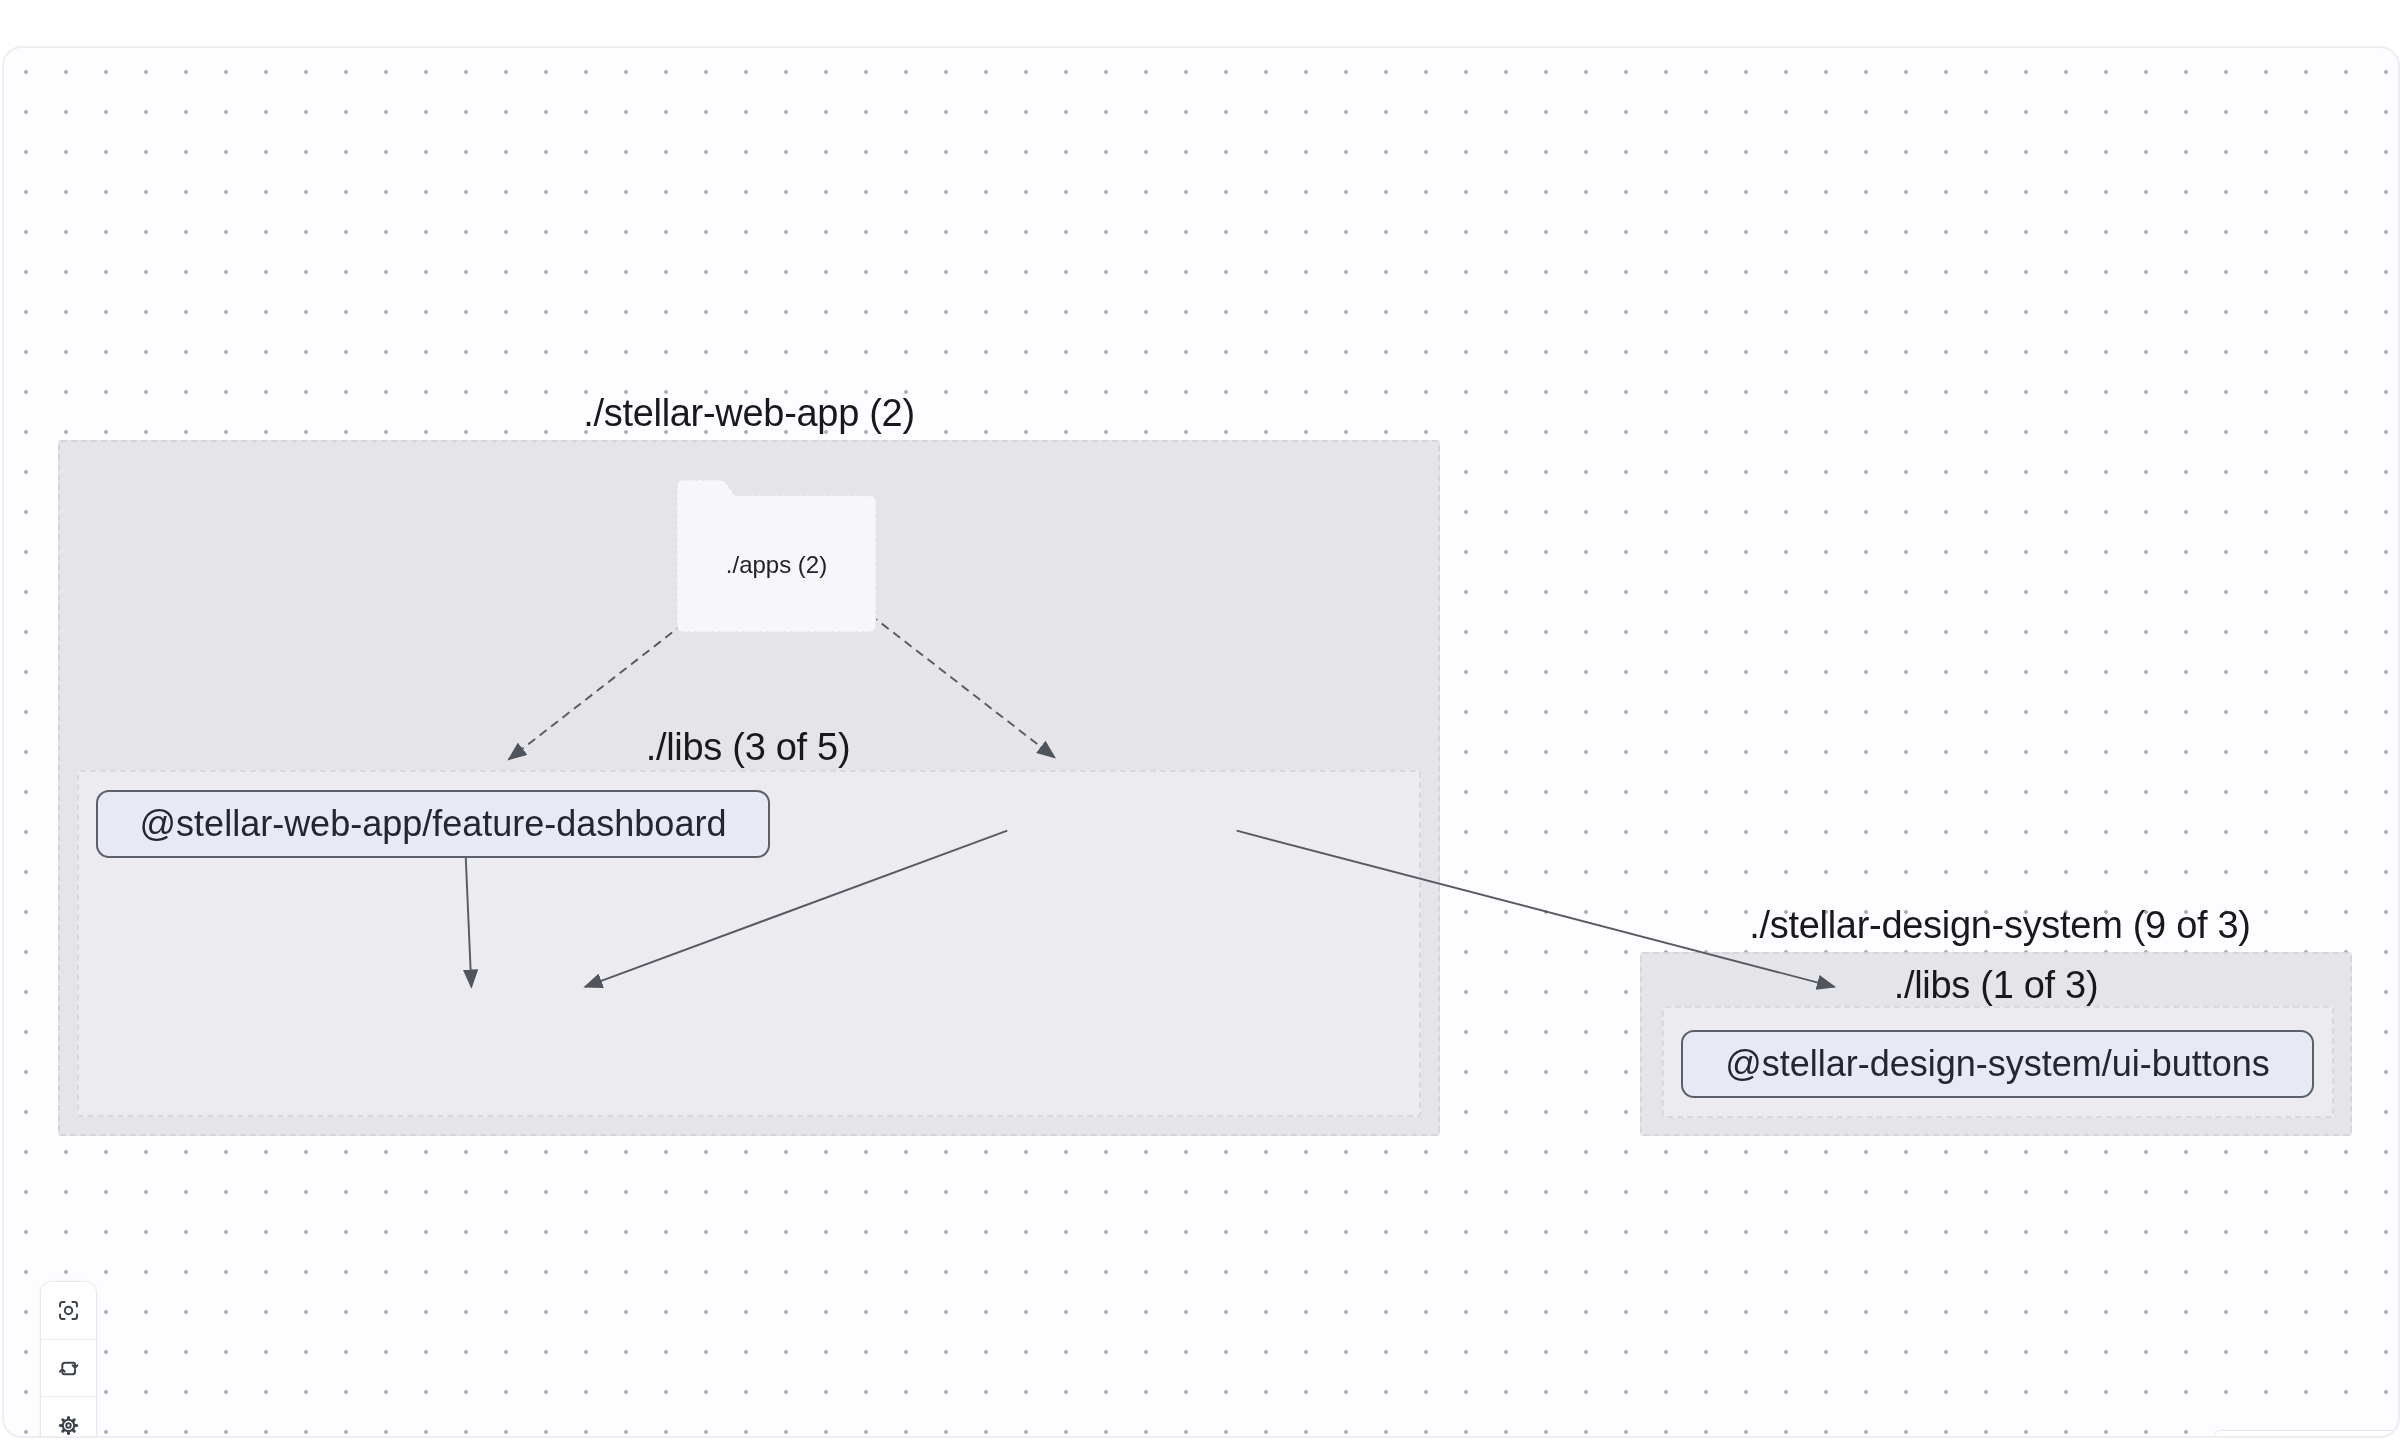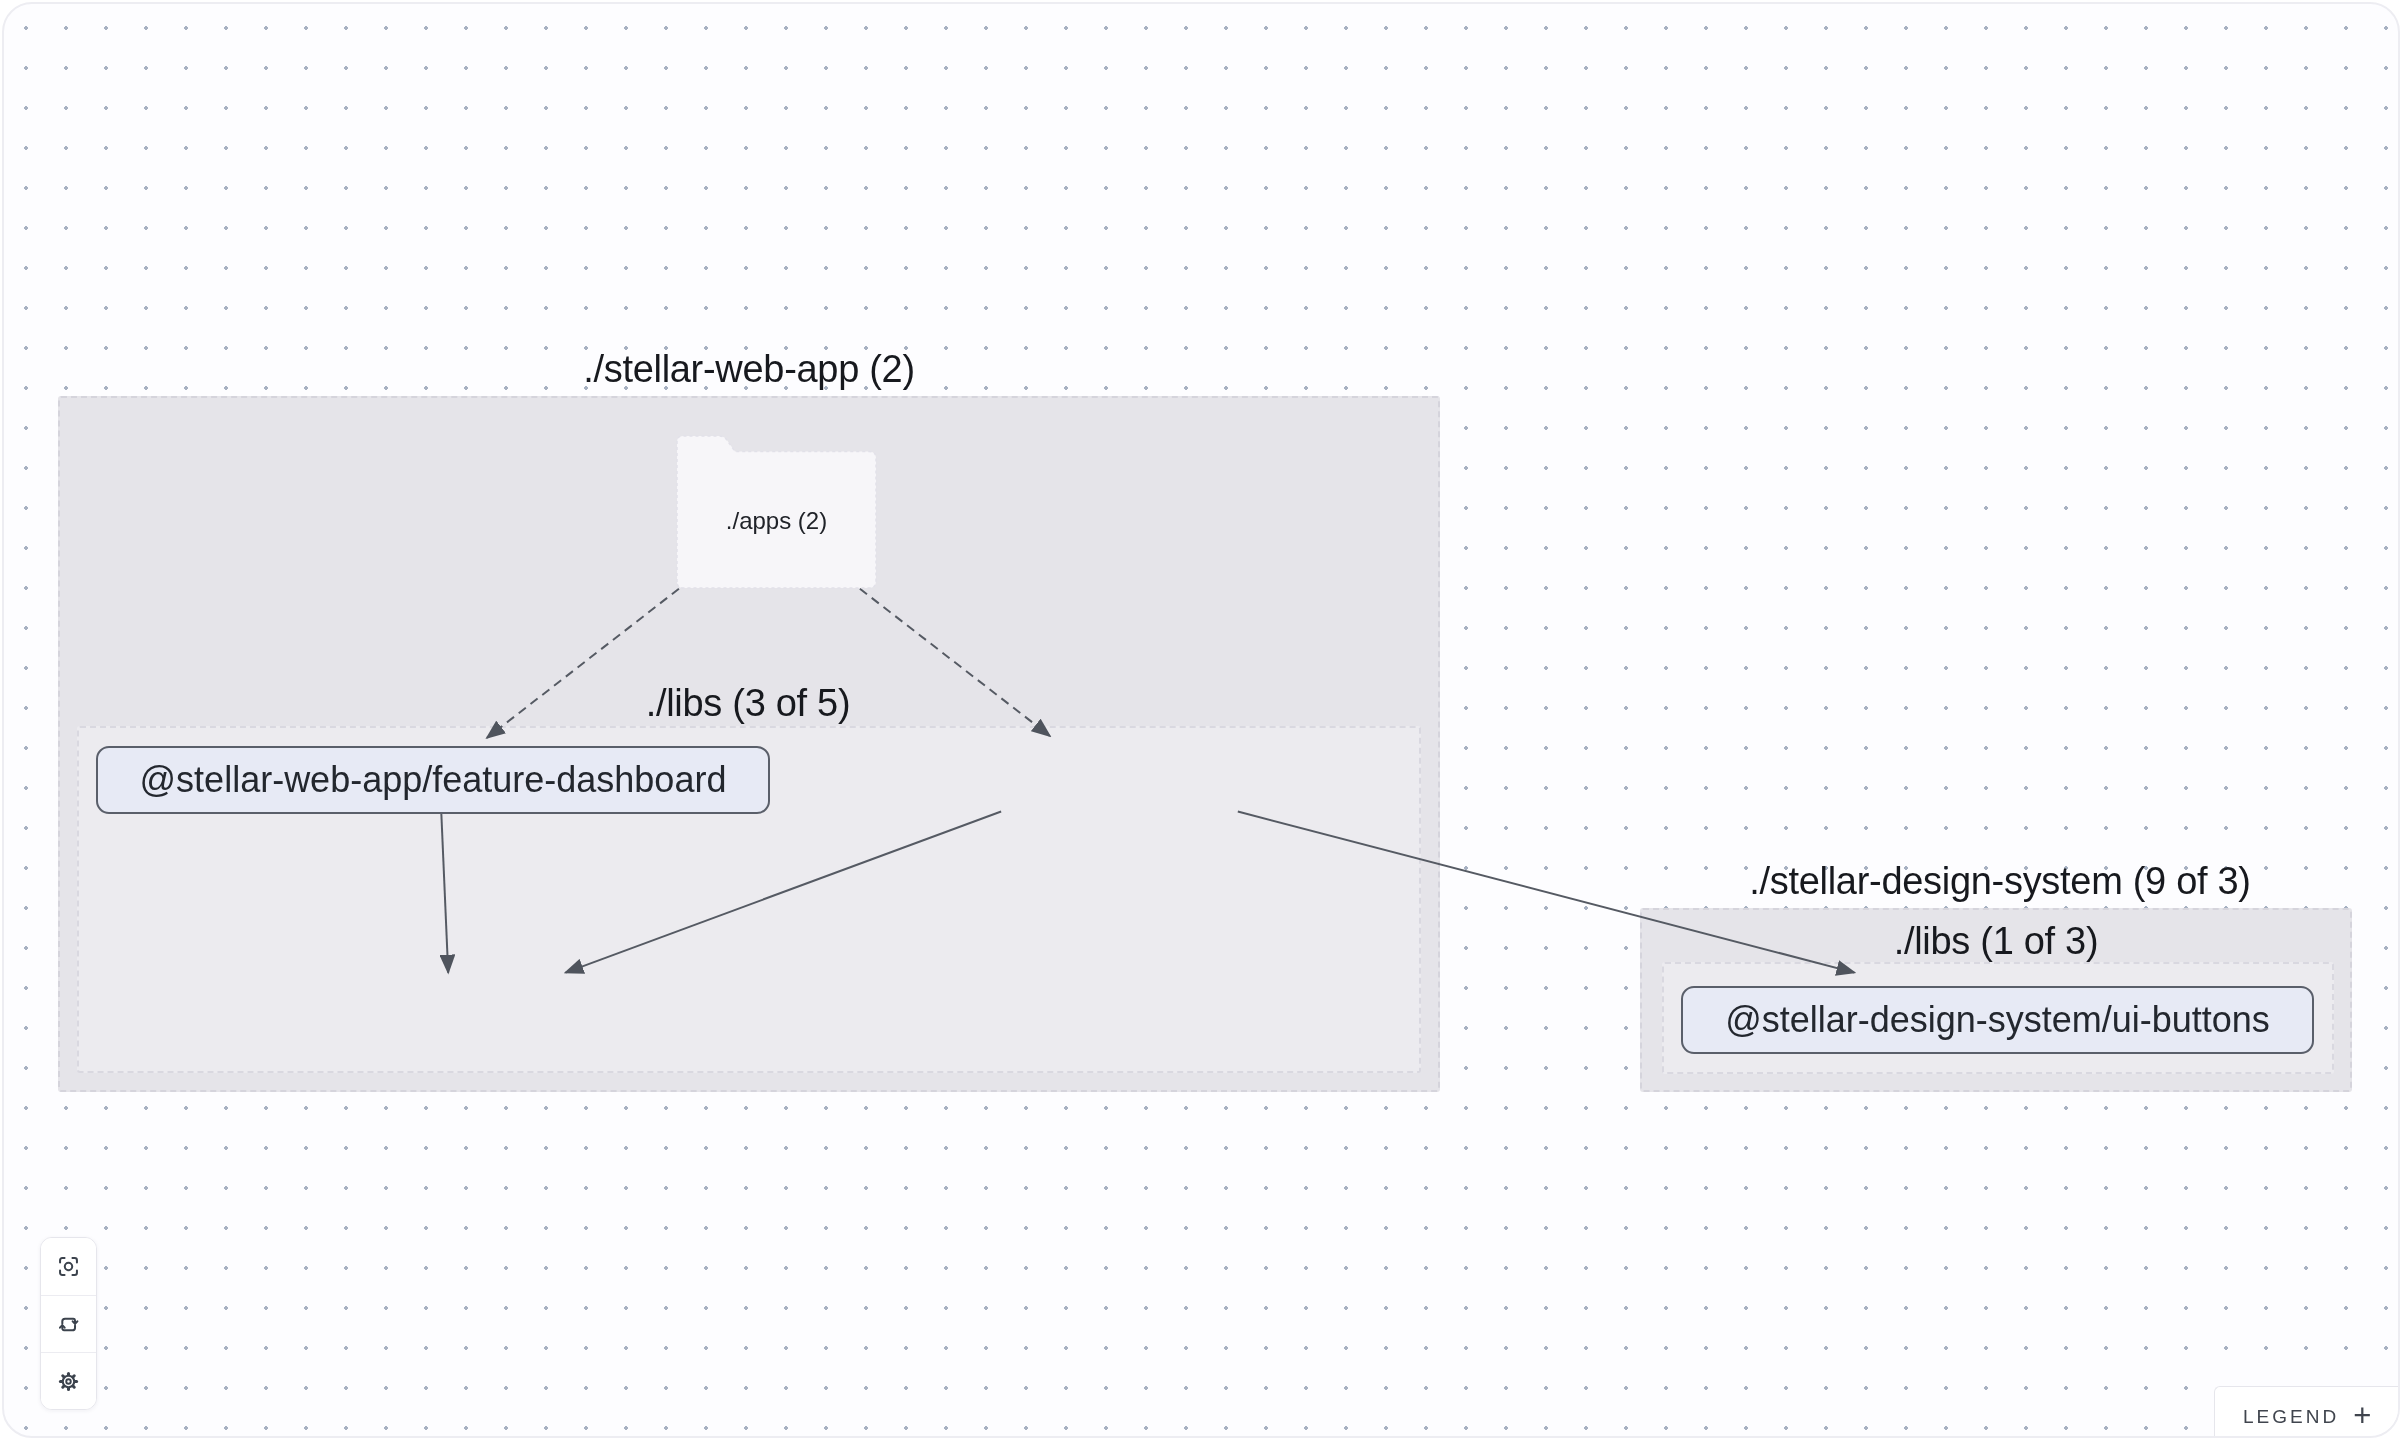--- a/index.html
+++ b/index.html
@@ -3,26 +3,27 @@
 <meta charset="utf-8">
 <style>
   * { margin: 0; padding: 0; box-sizing: border-box; }
   html, body { width: 2402px; height: 1440px; background: #ffffff; }
   body { font-family: "Liberation Sans", "DejaVu Sans", sans-serif; position: relative; overflow: hidden; }
 
   
   .frame {
     position: absolute; inset: 2px;
     border: 2px solid #ededf2;
-    border-radius: 30px;
+    border-radius: 20px;
     background-color: #fdfdff;
     background-image: radial-gradient(circle, #a7b1c2 1.7px, rgba(167,177,194,0) 2.1px);
     background-size: 40px 40px;
     background-position: 2px 4px;
     overflow: hidden;
+    margin-top: 44px;
   }
 
   
   .group {
     position: absolute;
     background: #e5e4e9;
     border: 2px dashed #d5d4dc;
     border-radius: 3px;
   }
   .group-a { left: 54px;  top: 392px; width: 1382px; height: 696px; }

